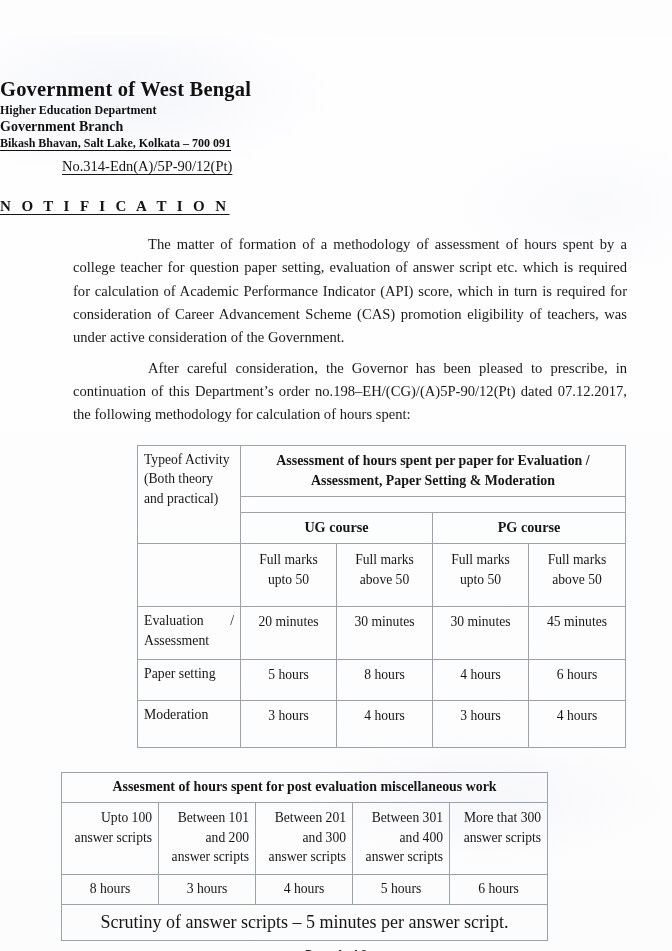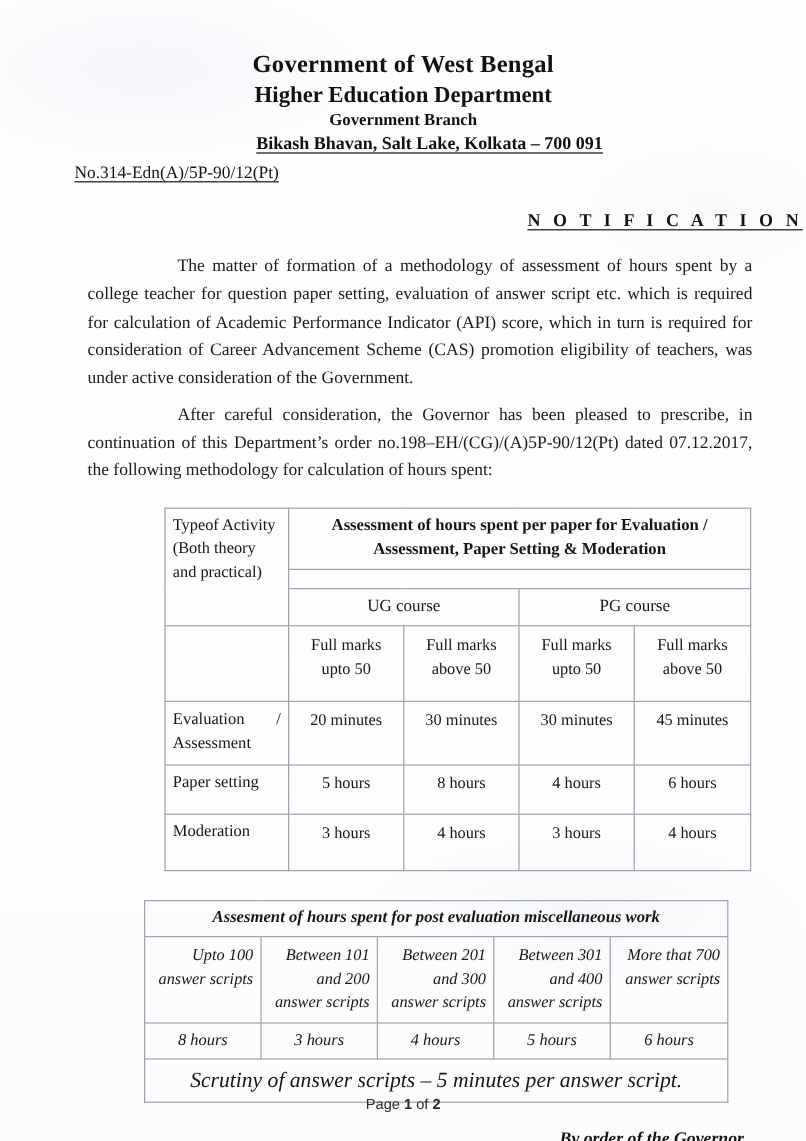--- a/index.html
+++ b/index.html
@@ -22,36 +22,36 @@
     box-sizing: border-box;
     background:
       radial-gradient(ellipse 300px 120px at 18% 6%, rgba(200,208,226,0.18), rgba(255,255,255,0) 70%),
       radial-gradient(ellipse 260px 90px at 72% 80%, rgba(204,210,228,0.13), rgba(255,255,255,0) 70%),
       radial-gradient(ellipse 200px 100px at 88% 18%, rgba(205,212,230,0.10), rgba(255,255,255,0) 70%),
       linear-gradient(180deg, #fefeff 0%, #fdfdfd 55%, #fcfcfd 100%);
   }
 
   
   .letterhead {
-    text-align: center;
+    text-align: left;
     padding-top: 41px;
+    margin-top: 35px;
   }
   .lh-line {
     font-weight: bold;
     line-height: 1.30;
     color: #111;
   }
   .lh-1 { font-size: 20.5px; letter-spacing: 0.2px; }
-  .lh-2 { font-size: 19px; }
+  .lh-2 { font-size: 12px; }
   .lh-3 { font-size: 14px; }
   .lh-4 {
-    font-size: 15px;
+    font-size: 12px;
     text-decoration: underline;
     text-underline-offset: 2.5px;
-    padding-left: 44px;
   }
 
   
   .refrow {
     margin-top: 6px;
     padding: 0 46px 0 62px;
     display: flex;
     justify-content: space-between;
     align-items: baseline;
     font-size: 14.5px;
@@ -60,21 +60,21 @@
     text-decoration: underline;
     text-underline-offset: 2.5px;
   }
   .refrow sup {
     font-size: 0.62em;
     vertical-align: super;
   }
 
   
   .notif-wrap {
-    text-align: right;
+    text-align: left;
     margin-top: 22px;
   }
   .notif {
     display: inline-block;
     font-weight: bold;
     font-size: 15px;
     letter-spacing: 3.4px;
     text-decoration: underline;
     text-underline-offset: 3px;
     padding-right: 3px;
@@ -89,21 +89,21 @@
     text-align: justify;
     text-indent: 75px;
     font-size: 14.6px;
     line-height: 1.60;
     margin: 0 0 7px 0;
     color: #1a1a1a;
   }
 
   
   .tbl-wrap-1 { margin: 18px 0 0 137px; }
-  .tbl-wrap-2 { margin: 24px 0 0 120px; font-style: italic; }
+  .tbl-wrap-2 { margin: 24px 0 0 61px; }
 
   table {
     border-collapse: collapse;
     table-layout: fixed;
     background: transparent;
   }
   table.t1 { width: 488px; }
   table.t2 { width: 486px; }
 
   td, th {
@@ -120,21 +120,21 @@
   .t1 .hdr-main {
     text-align: center;
     font-weight: bold;
     font-size: 13.9px;
     padding: 5px 8px 6px;
     line-height: 1.42;
   }
   .t1 .spacer-row td { height: 15px; padding: 0; }
   .t1 .course-hd {
     text-align: center;
-    font-weight: normal;
+    font-weight: bold;
     font-size: 14.2px;
     padding: 4px 6px 5px;
   }
   .t1 .marks-hd {
     text-align: center;
     font-size: 13.6px;
     height: 52px;
     padding-top: 6px;
     margin-left: 48px;
   }
@@ -295,21 +295,21 @@
       </colgroup>
       <tbody>
         <tr>
           <td class="t2-title" colspan="5">Assesment of  hours spent for post evaluation miscellaneous work</td>
         </tr>
         <tr>
           <td class="t2-hd">Upto 100 answer scripts</td>
           <td class="t2-hd">Between 101 and 200 answer scripts</td>
           <td class="t2-hd">Between 201 and 300 answer scripts</td>
           <td class="t2-hd">Between 301 and 400 answer scripts</td>
-          <td class="t2-hd">More that 700 answer scripts</td>
+          <td class="t2-hd">More that 300 answer scripts</td>
         </tr>
         <tr>
           <td class="t2-val">8 hours</td>
           <td class="t2-val">3 hours</td>
           <td class="t2-val">4 hours</td>
           <td class="t2-val">5 hours</td>
           <td class="t2-val">6 hours</td>
         </tr>
         <tr>
           <td class="t2-foot" colspan="5">Scrutiny of answer scripts – 5 minutes per answer script.</td>

